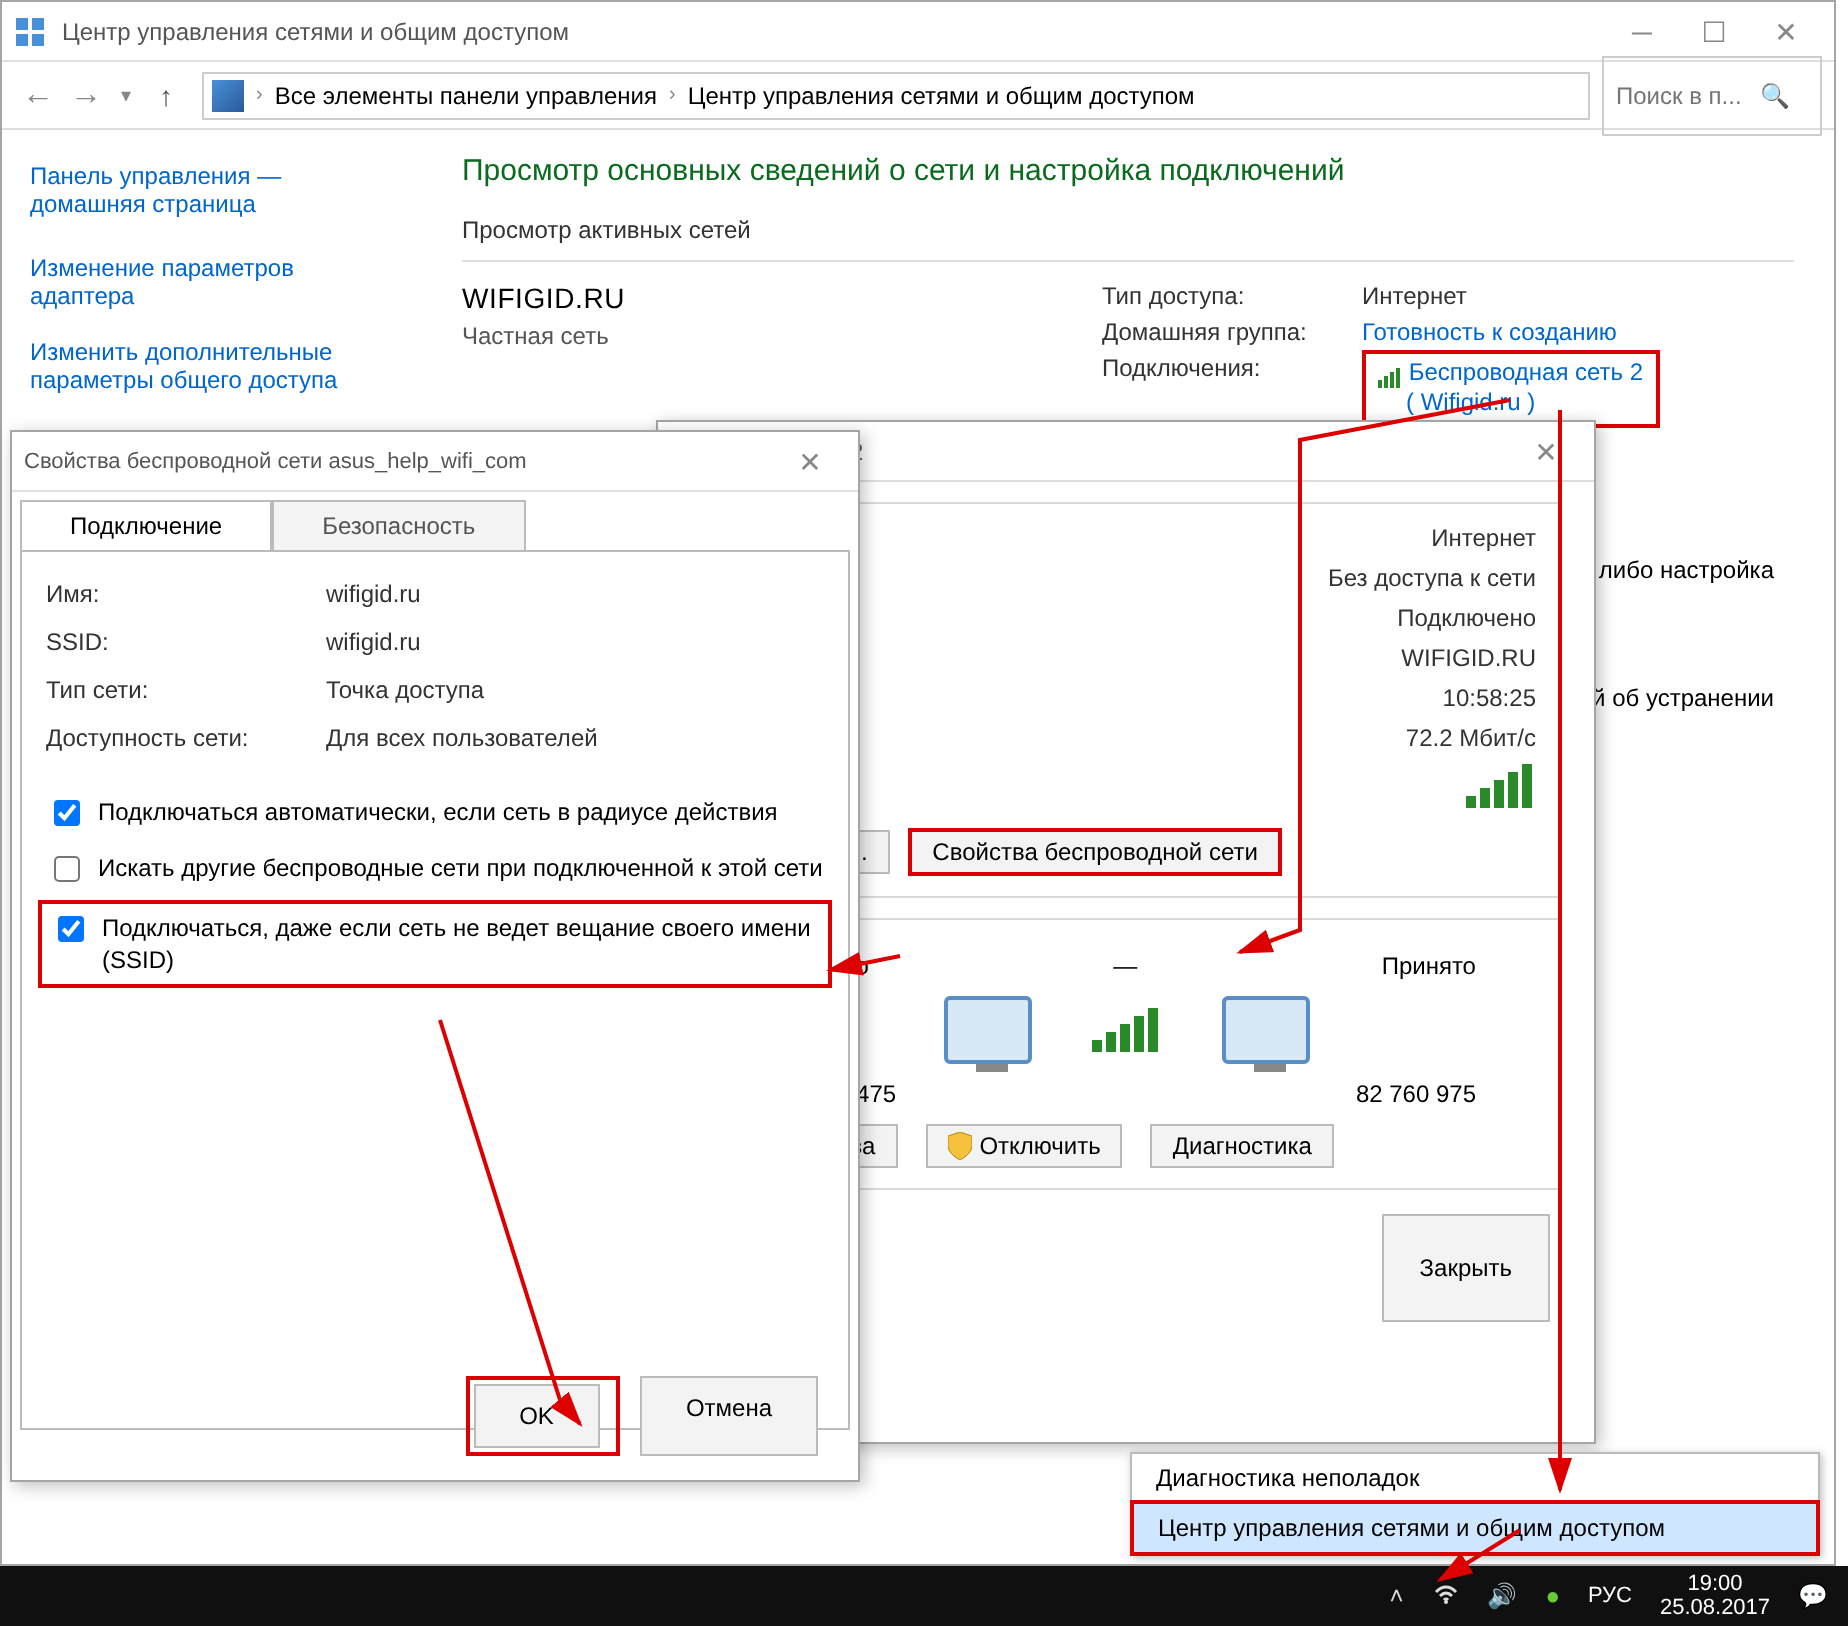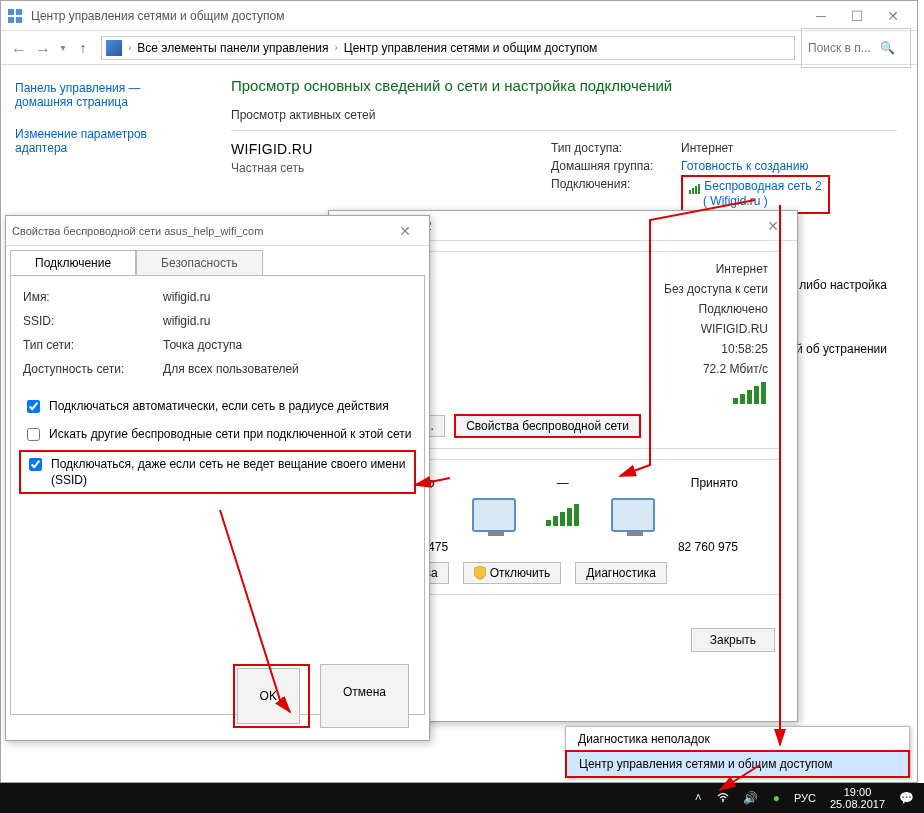--- a/index.html
+++ b/index.html
@@ -62,36 +62,36 @@
 .mini-btn { display:inline-block; border:1px solid #bbb; background:#f3f3f3; padding:3px 10px; font-size:12px; margin-right:6px;}
 .wifi-prop-btn { border:2px solid #d00; }
 .activity-icons{display:flex;justify-content:center;align-items:center;gap:30px;margin:8px 0;}
 .monitor{width:44px;height:34px;border:2px solid #5a8ec7;border-radius:3px;position:relative;background:#d8e8f5;}
 .monitor::after{content:"";position:absolute;left:14px;bottom:-6px;width:16px;height:4px;background:#888;}
 .act-row{display:flex;justify-content:space-between;padding:0 30px;margin-top:6px;}
 .status-btns{display:flex;gap:8px;margin-top:8px;}
 .status-btns .mini-btn{display:flex;align-items:center;gap:4px;}
 .shield{width:12px;height:14px;display:inline-block;}
 .status-close{text-align:right;margin-top:12px;}
-.status-close .mini-btn{padding:4px 18px;margin-top:21px;}
+.status-close .mini-btn{padding:19px 18px;}
 
 
 .props-dlg { position:absolute; left:5px; top:215px; width:425px; height:526px; background:#fff; border:1px solid #a5a5a5; box-shadow:2px 2px 8px rgba(0,0,0,.25);}
 .props-tabs{display:flex;margin:4px 4px 0 4px;}
 .tab{border:1px solid #bbb;border-bottom:none;padding:5px 24px;background:#fff;font-size:12px;}
 .tab.inactive{background:#f4f4f4;color:#555;}
 .tab-body{border:1px solid #bbb;margin:0 4px;padding:14px 12px 10px 12px;height:440px;}
 .prow{display:flex;margin-bottom:10px;}
 .prow .pl{width:140px;color:#333;}
 .prow .pr{color:#333;}
 .chk{display:flex;align-items:flex-start;gap:6px;margin-bottom:10px;line-height:1.35;}
 .chk input{margin-top:2px;}
 .red-frame{border:2px solid #d00;padding:4px;margin:-4px;}
 .props-btns{position:absolute;right:14px;bottom:12px;display:flex;gap:10px;}
-.props-btns .mini-btn{padding:20px 22px;}
+.props-btns .mini-btn{padding:8px 22px;}
 .ok-frame{border:2px solid #d00;display:inline-block;padding:2px;}
 
 
 .ctx-menu{position:absolute;left:565px;top:726px;width:345px;background:#fff;border:1px solid #bbb;box-shadow:1px 1px 4px rgba(0,0,0,.25);font-size:12px;}
 .ctx-item{padding:5px 12px;}
 .ctx-item.hl{background:#cee7ff; border:2px solid #d00; margin:-1px;}
 
 
 .taskbar{position:absolute;left:0;bottom:0;width:924px;height:30px;background:#101010;display:flex;align-items:center;justify-content:flex-end;padding-right:10px;color:#fff;font-size:11px;gap:14px;}
 .tray-icon{color:#ddd;font-size:12px;}
@@ -136,20 +136,21 @@
     </div>
     <div class="search-box">
       <input placeholder="Поиск в п..." style="">
       <span class="mag">🔍</span>
     </div>
   </div>
   <div class="body-area">
     <div class="sidebar">
       <div class="home">Панель управления — домашняя страница</div>
       <div class="slink">Изменение параметров адаптера</div>
+      <div class="slink">Изменить дополнительные параметры общего доступа</div>
     </div>
     <div class="content">
       <h2>Просмотр основных сведений о сети и настройка подключений</h2>
       <div class="section-label">Просмотр активных сетей</div>
       <div class="hr"></div>
       <div class="net-row">
         <div class="net-left">
           <div class="net-name">WIFIGID.RU</div>
           <div class="net-sub">Частная сеть</div>
         </div>

